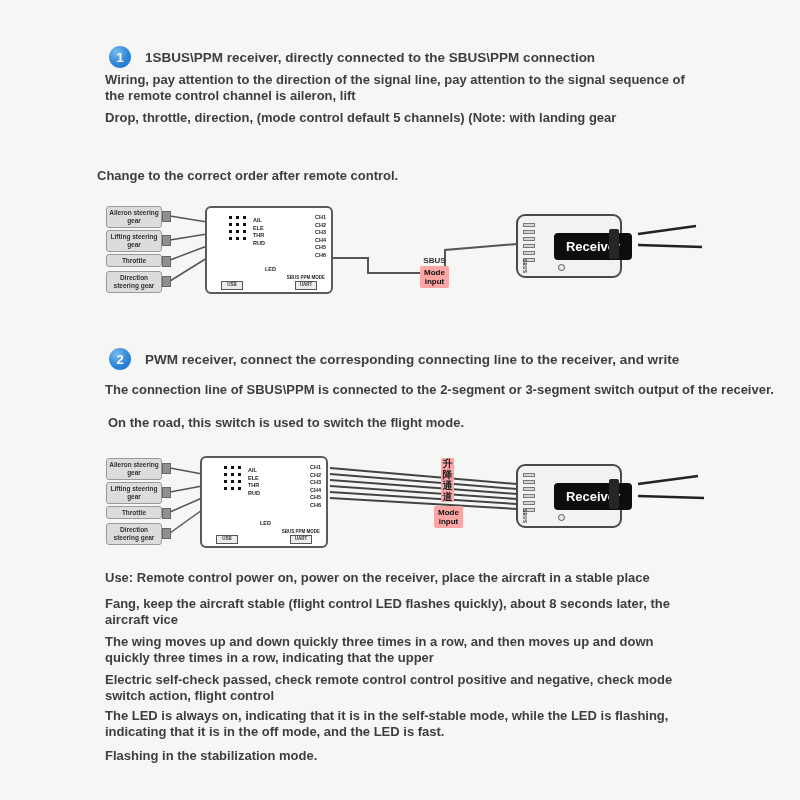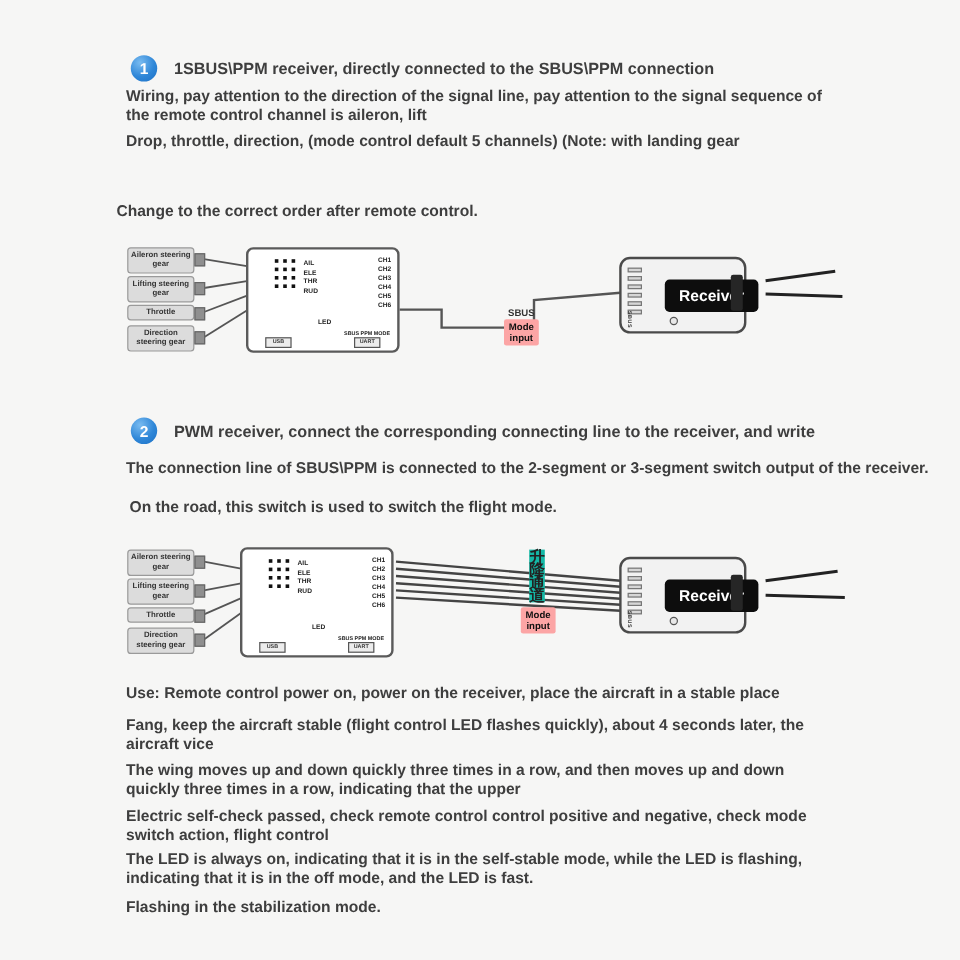--- a/index.html
+++ b/index.html
@@ -40,22 +40,22 @@
   .rx-conn{position:absolute;right:1px;top:13px;width:10px;height:30px;background:#262626;border-radius:2px;}
   .rx-sbus{position:absolute;left:4px;bottom:2px;font-size:4.5px;font-weight:700;color:#333;
       writing-mode:vertical-rl;letter-spacing:0.5px;}
   .rx-dot{position:absolute;left:40px;bottom:5px;width:5px;height:5px;border:1px solid #555;border-radius:50%;
       background:#e8e8e8;}
 
   .conn-label{position:absolute;z-index:3;text-align:center;}
   .conn-sbus{font-size:8px;font-weight:700;color:#333;margin-bottom:1px;}
   .badge{background:#fca5a5;color:#111;font-size:8px;font-weight:700;text-align:center;line-height:9px;
       padding:2px 4px;border-radius:2px;}
-  .vlabel{position:absolute;z-index:3;width:13px;font-size:13px;line-height:11px;color:#222;font-weight:700;
-      word-break:break-all;text-align:center;background:#14b8a6;}
+  .vlabel{position:absolute;z-index:3;width:13px;font-size:10px;line-height:11px;color:#222;font-weight:700;
+      word-break:break-all;text-align:center;background:#fca5a5;}
 </style>
 </head>
 <body>
 
 <div class="page">
 
   <div class="step-header" style="left:109px;top:46px;">
     <div class="step-circle">1</div>
     <div class="step-title">1SBUS\PPM receiver, directly connected to the SBUS\PPM connection</div>
   </div>
@@ -227,19 +227,19 @@
           <i></i>
       </div>
       <div class="rx-label">Receiver</div>
       <div class="rx-conn"></div>
       <div class="rx-sbus">SBUS</div>
       <div class="rx-dot"></div>
     </div>
   </div>
 
   <div class="para" style="left:105px;top:570px;width:690px;">Use: Remote control power on, power on the receiver, place the aircraft in a stable place</div>
-  <div class="para" style="left:105px;top:596px;width:600px;">Fang, keep the aircraft stable (flight control LED flashes quickly), about 4 seconds later, the aircraft vice</div>
+  <div class="para" style="left:105px;top:596px;width:600px;">Fang, keep the aircraft stable (flight control LED flashes quickly), about 8 seconds later, the aircraft vice</div>
   <div class="para" style="left:105px;top:634px;width:560px;">The wing moves up and down quickly three times in a row, and then moves up and down quickly three times in a row, indicating that the upper</div>
   <div class="para" style="left:105px;top:672px;width:580px;">Electric self-check passed, check remote control control positive and negative, check mode switch action, flight control</div>
   <div class="para" style="left:105px;top:708px;width:600px;">The LED is always on, indicating that it is in the self-stable mode, while the LED is flashing, indicating that it is in the off mode, and the LED is fast.</div>
   <div class="para" style="left:105px;top:748px;width:640px;">Flashing in the stabilization mode.</div>
 
 </div>
 
 </body></html>

